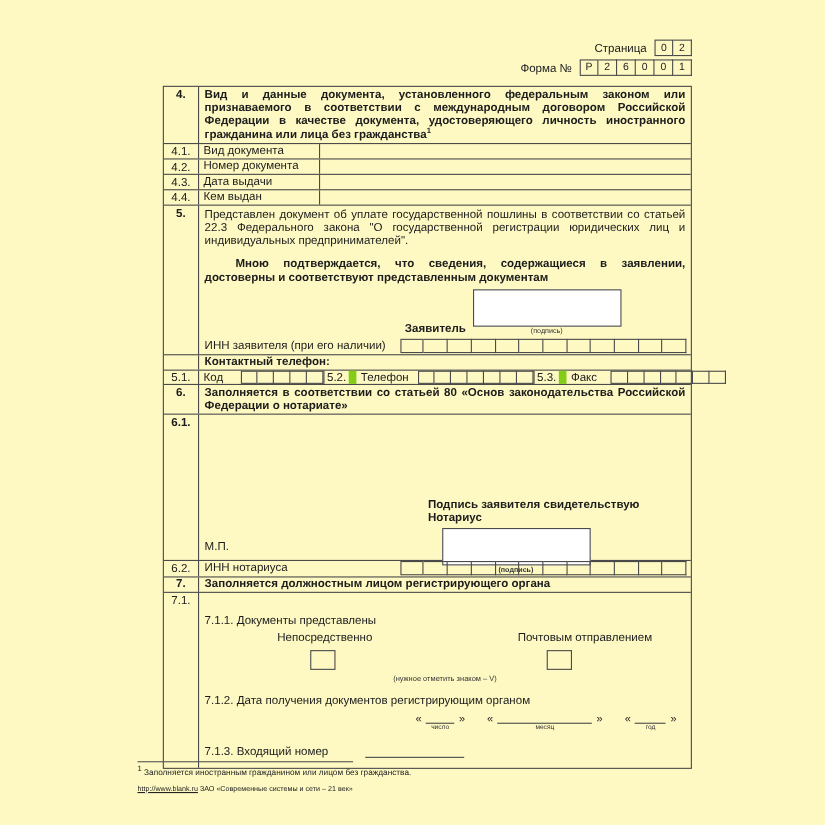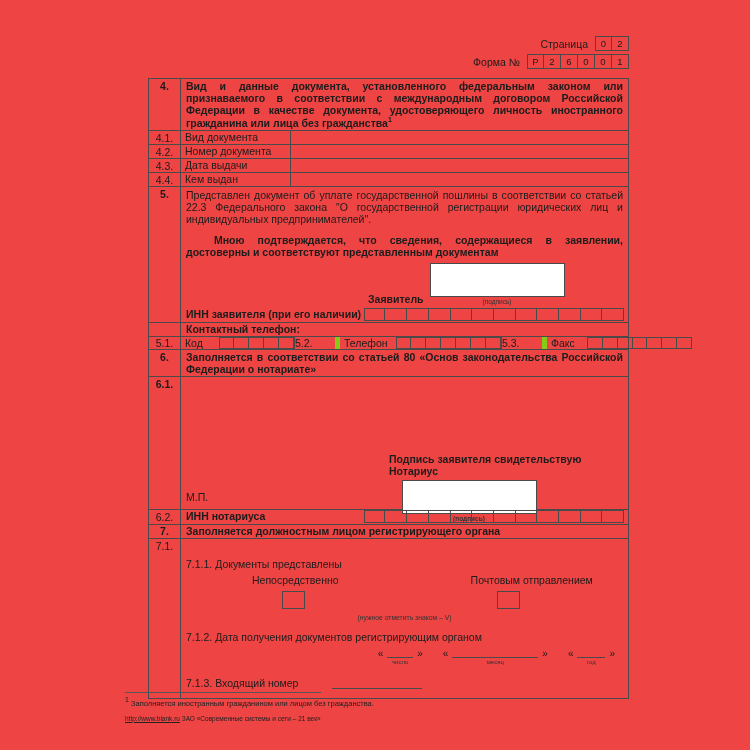--- a/index.html
+++ b/index.html
@@ -1,18 +1,18 @@
 <!DOCTYPE html>
 <html><head>
 <meta charset="utf-8">
 <style>
   * { margin:0; padding:0; box-sizing:border-box; }
   html,body { width:750px; height:750px; background:#fff; }
   body { font-family:"Liberation Sans", sans-serif; color:#1c1c1c; position:relative; }
-  .sheet { position:absolute; inset:0; background:#ef4444; }
+  .sheet { position:absolute; inset:0; background:#fef9c3; }
 
   
   .hdr { position:absolute; top:36px; left:148px; width:481px; }
   .hdr-row { display:flex; justify-content:flex-end; align-items:center; gap:7px; margin-bottom:3px; }
   .hdr-label { font-size:10.5px; }
   .boxes { display:flex; }
   .box { width:17px; height:15px; border:1px solid #4a4a4a; border-left:none;
          display:inline-flex; align-items:center; justify-content:center; font-size:9.5px; }
   .boxes .box:first-child { border-left:1px solid #4a4a4a; }
 
@@ -36,27 +36,27 @@
   .cell-s { width:15px; }
 
   
   .para1 { margin-top:1px; }
   .confirm { font-weight:bold; text-indent:28px; margin-top:9px; }
   .applicant-line { display:flex; align-items:flex-end; margin-top:5px; margin-left:182px; }
   .applicant-label { font-weight:bold; padding-top:10px; margin-right:6px; }
   .sigblock { display:flex; flex-direction:column; align-items:center; }
   .sigbox { width:135px; height:34px; border:1px solid #4a4a4a; background:#fff; }
   .sigcap { font-size:6.5px; color:#333; margin-top:1px; }
-  .inn-line { display:flex; margin-top:3px;font-weight:bold; }
+  .inn-line { display:flex; margin-top:3px; }
   .inn-line .cellrow { margin-left:auto; margin-right:-1px; }
 
   
   .phone-row { display:flex; align-items:stretch; height:13px; line-height:12px; }
   .pseg { padding:0 4px; flex:none; }
-  .pnum { width:46px; border-left:1px solid #4a4a4a; border-right:5px solid #84cc16; flex:none; }
+  .pnum { width:30px; text-align:center; border-left:1px solid #4a4a4a; border-right:7px solid #84cc16; flex:none; }
   .phone-row .cellrow { flex:none; }
   .phone-row .cell { height:12px; }
   .fillcells { flex:1; }
   .fillcells .cell { flex:1; }
 
   
   .row61-content { height:132px; }
   .attest { position:absolute; left:208px; top:76px; width:236px; font-weight:bold; }
   .attest-l1 { text-align:justify; }
   .attest .sigblock { margin-top:3px; align-items:center; width:160px; }

